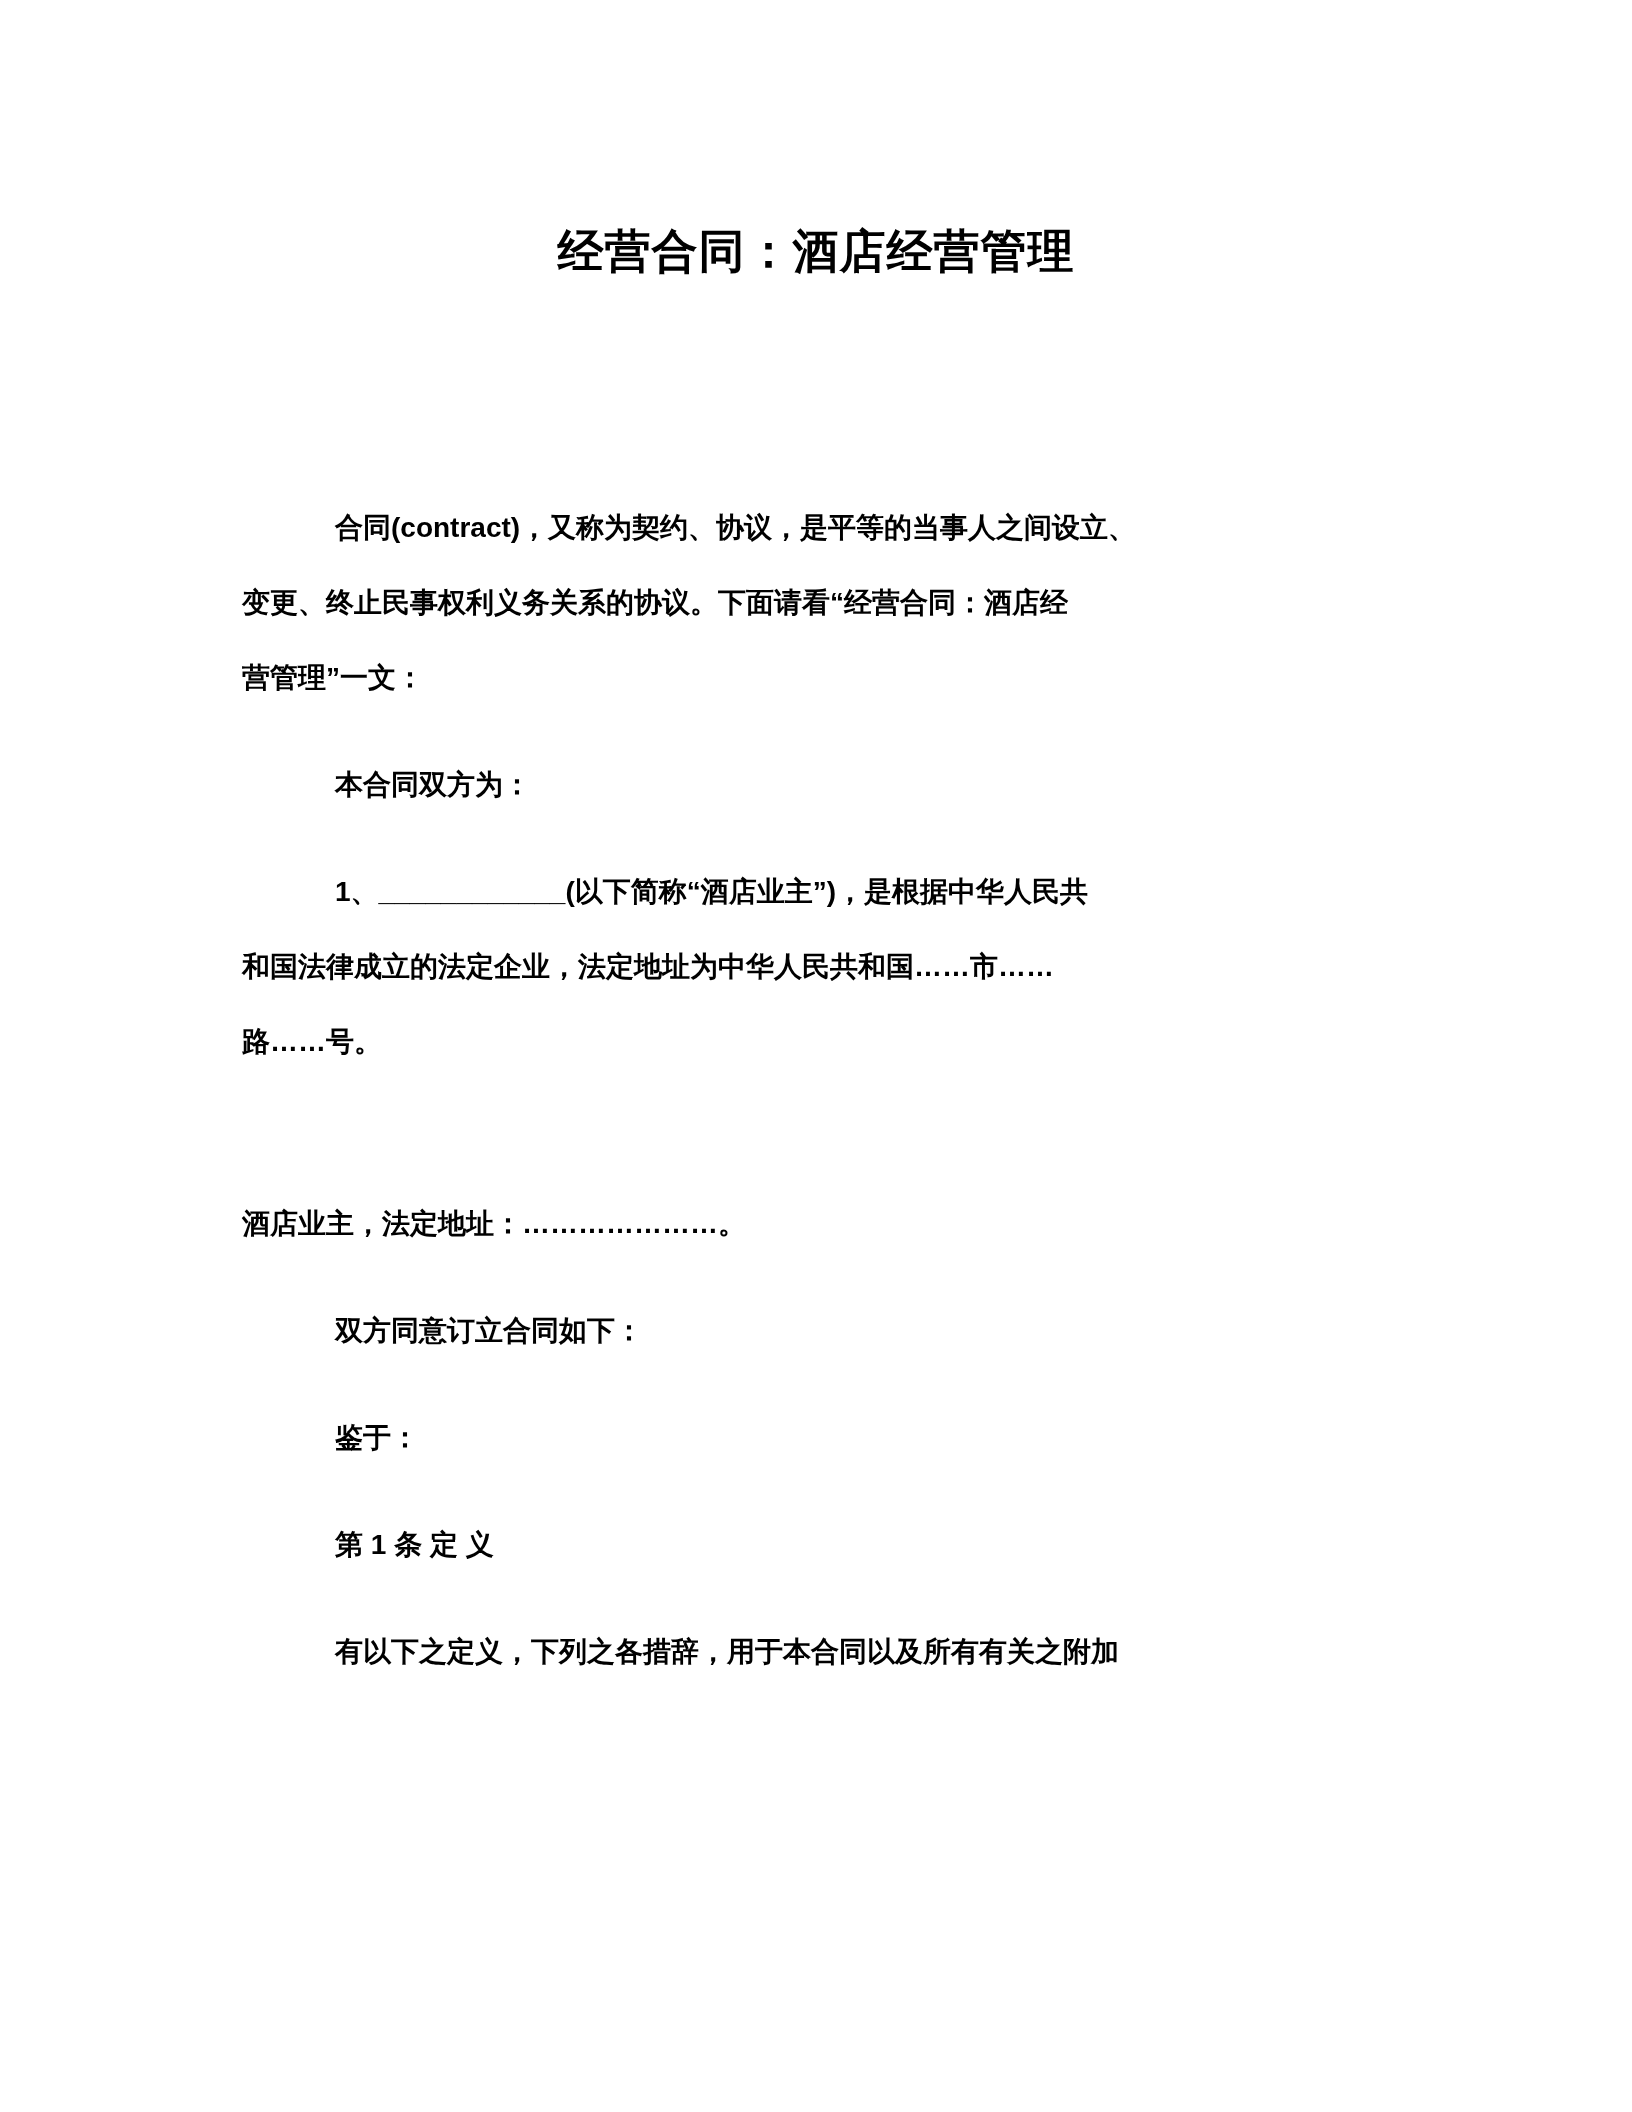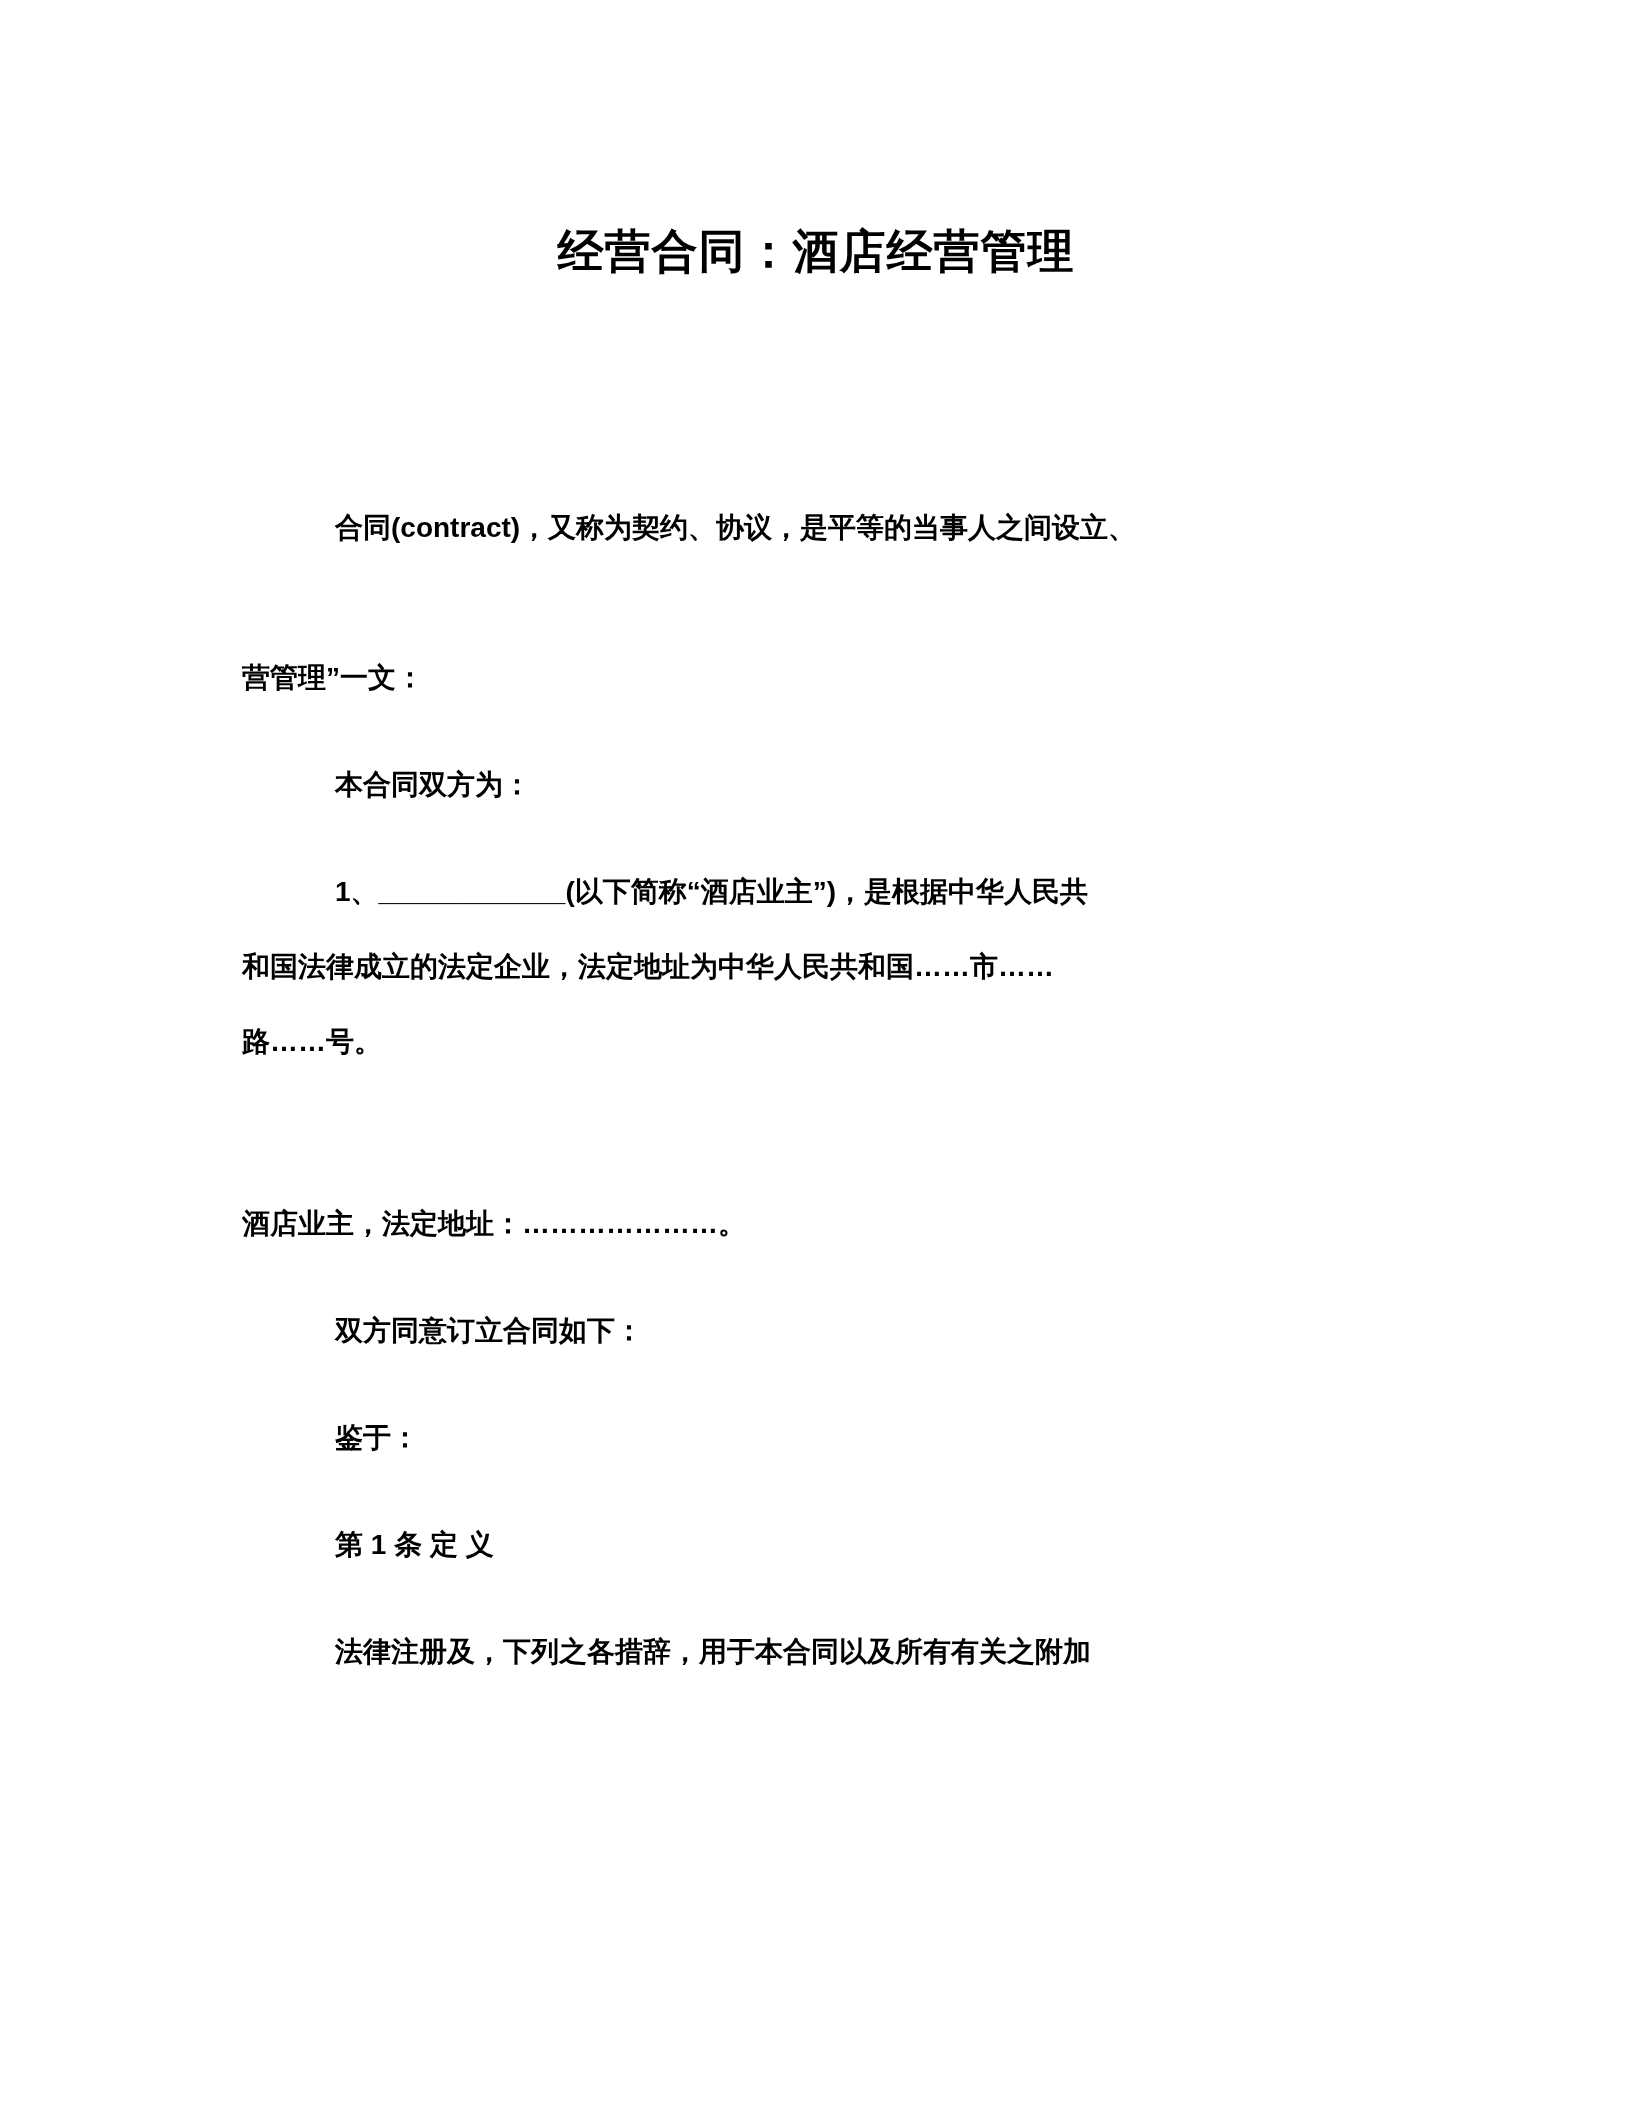--- a/index.html
+++ b/index.html
@@ -45,21 +45,21 @@
 </head>
 <body>
 
 <div class="page">
   <h1 class="doc-title">经营合同：酒店经营管理</h1>
 
   <div class="body-text">
 
     <p class="para">
       <span class="line first">合同(contract)，又称为契约、协议，是平等的当事人之间设立、</span><br>
-      <br>
+      <span class="line">变更、终止民事权利义务关系的协议。下面请看“经营合同：酒店经</span><br>
       <span class="line">营管理”一文：</span>
     </p>
 
     <p class="para">
       <span class="line first">本合同双方为：</span>
     </p>
 
     <p class="para">
       <span class="line first">1、____________(以下简称“酒店业主”)，是根据中华人民共</span><br>
       <span class="line">和国法律成立的法定企业，法定地址为中华人民共和国……市……</span><br>
@@ -77,17 +77,17 @@
 
     <p class="para">
       <span class="line first">鉴于：</span>
     </p>
 
     <p class="para">
       <span class="line first">第 1 条 定 义</span>
     </p>
 
     <p class="para">
-      <span class="line first">法律注册及，下列之各措辞，用于本合同以及所有有关之附加</span><br>
+      <span class="line first">有以下之定义，下列之各措辞，用于本合同以及所有有关之附加</span><br>
     </p>
 
   </div>
 </div>
 
 </body></html>

